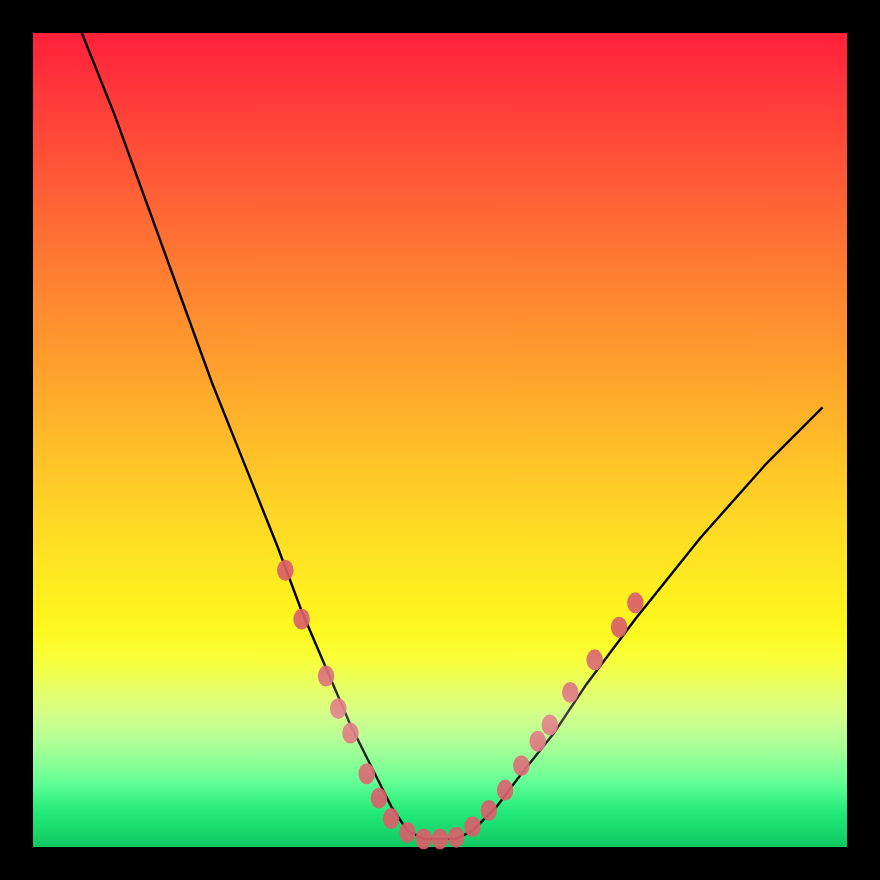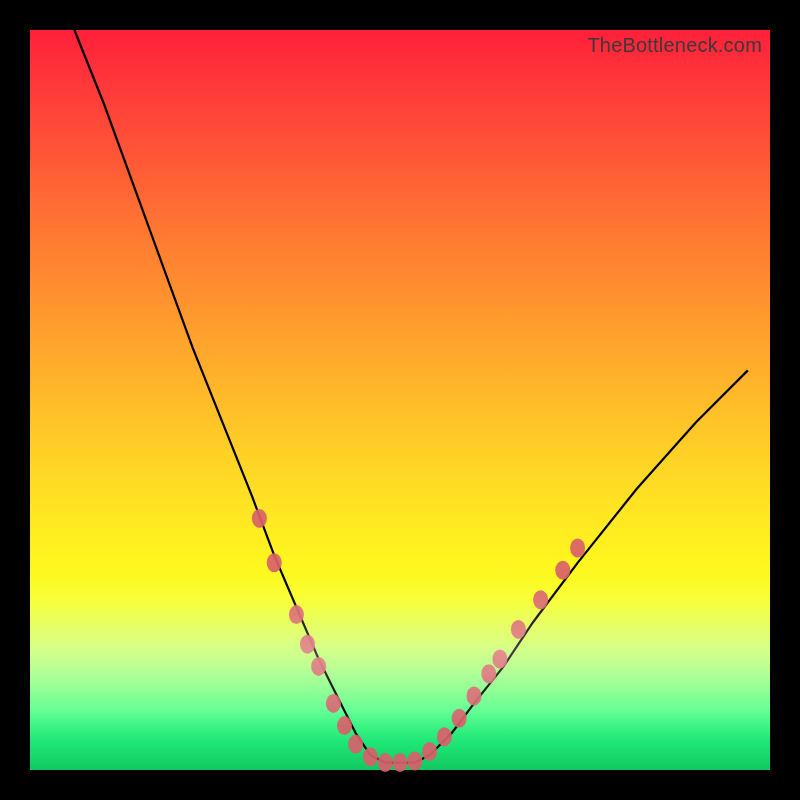--- a/index.html
+++ b/index.html
@@ -73,21 +73,20 @@
     overflow: visible;
   }
 </style>
 </head>
 <body>
 
 <div class="frame">
 
   <div class="plot-area">
 
-    <div class="watermark">TheBottleneck.com</div>
 
     <svg class="curve" viewBox="0 0 740 740" preserveAspectRatio="none">
       <path id="curve-path" d="M44.4 0.0 L74.0 74.0 L103.6 155.4 L133.2 236.8 L162.8 318.2 L192.4 392.2 L222.0 466.2 L244.2 525.4 L266.4 577.2 L288.6 629.0 L310.8 673.4 L325.6 703.0 L340.4 725.2 L355.2 732.6 L370.0 732.6 L384.8 732.6 L399.6 725.2 L421.8 703.0 L444.0 673.4 L473.6 636.4 L503.2 592.0 L547.6 532.8 L606.8 458.8 L666.0 392.2 L717.8 340.4" fill="none" stroke="#000" stroke-width="2.2"></path>
       <g id="markers">
           <ellipse cx="229.4" cy="488.4" rx="7.5" ry="9.5" fill="#d9606a" fill-opacity="0.92"></ellipse>
           <ellipse cx="244.2" cy="532.8" rx="7.5" ry="9.5" fill="#d9606a" fill-opacity="0.92"></ellipse>
           <ellipse cx="266.4" cy="584.6" rx="7.5" ry="9.5" fill="#d9606a" fill-opacity="0.92"></ellipse>
           <ellipse cx="277.5" cy="614.2" rx="7.5" ry="9.5" fill="#d9606a" fill-opacity="0.92"></ellipse>
           <ellipse cx="288.6" cy="636.4" rx="7.5" ry="9.5" fill="#d9606a" fill-opacity="0.92"></ellipse>
           <ellipse cx="303.4" cy="673.4" rx="7.5" ry="9.5" fill="#d9606a" fill-opacity="0.92"></ellipse>

